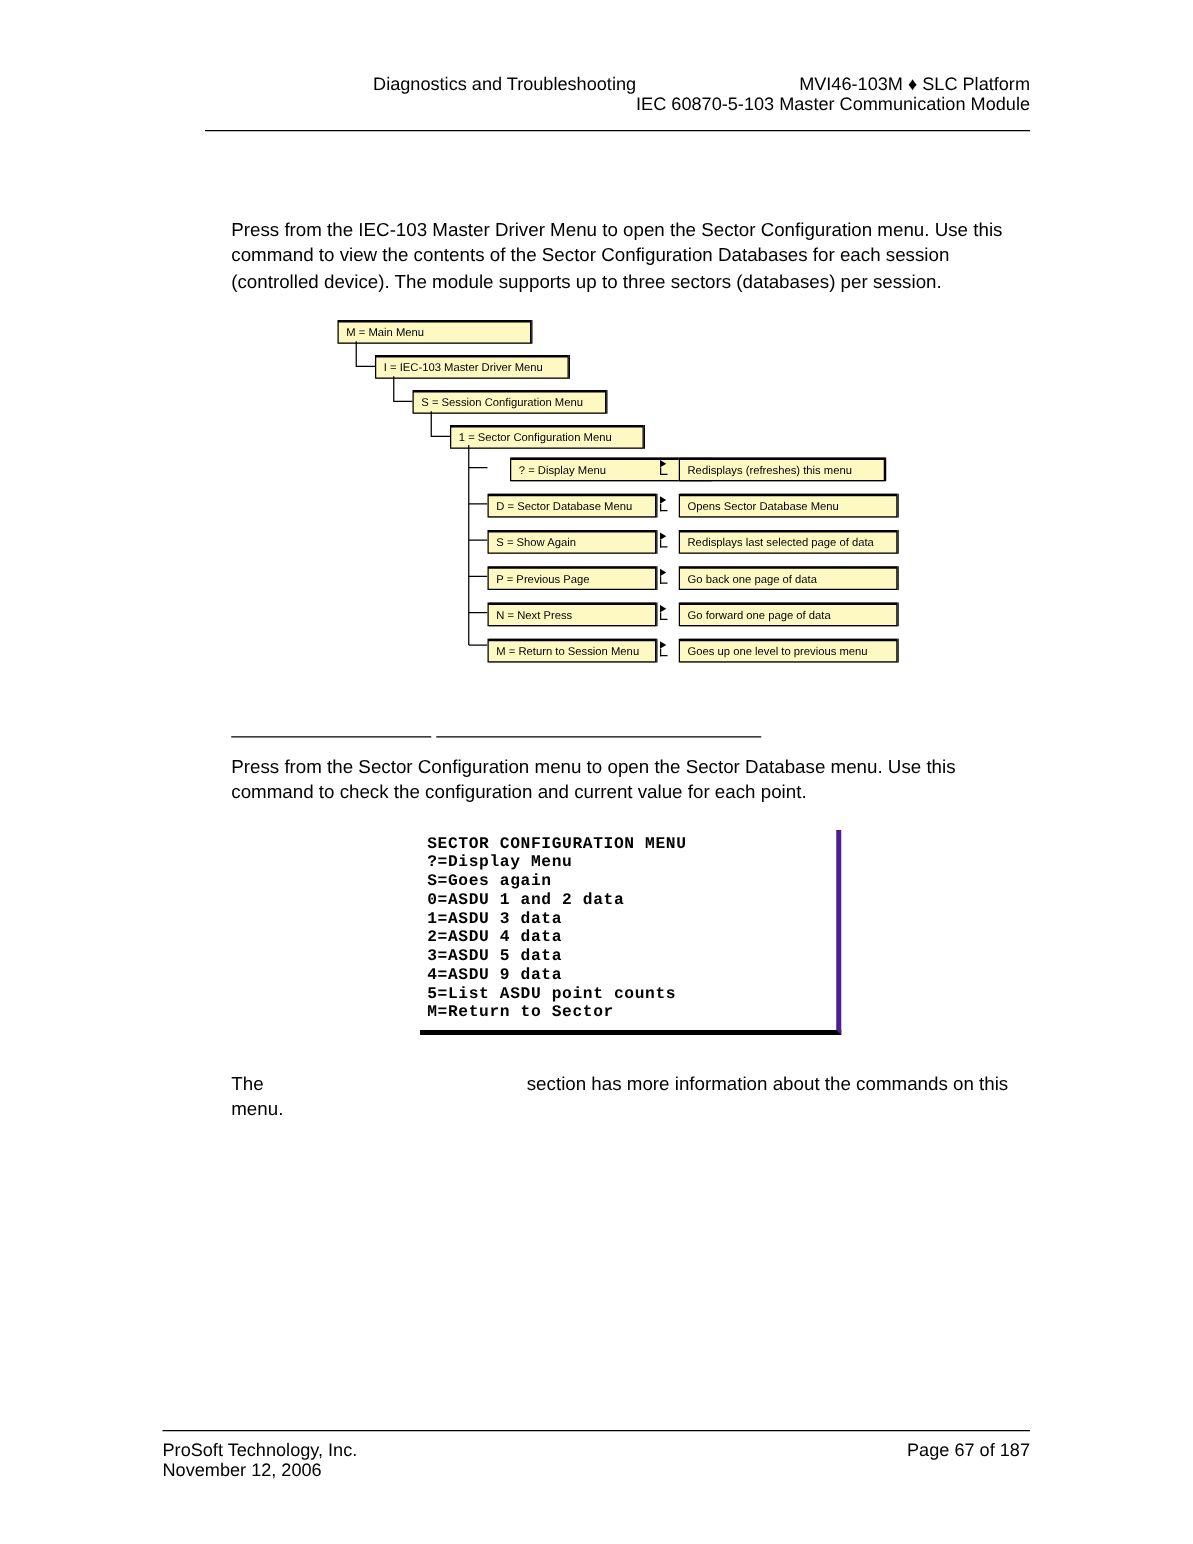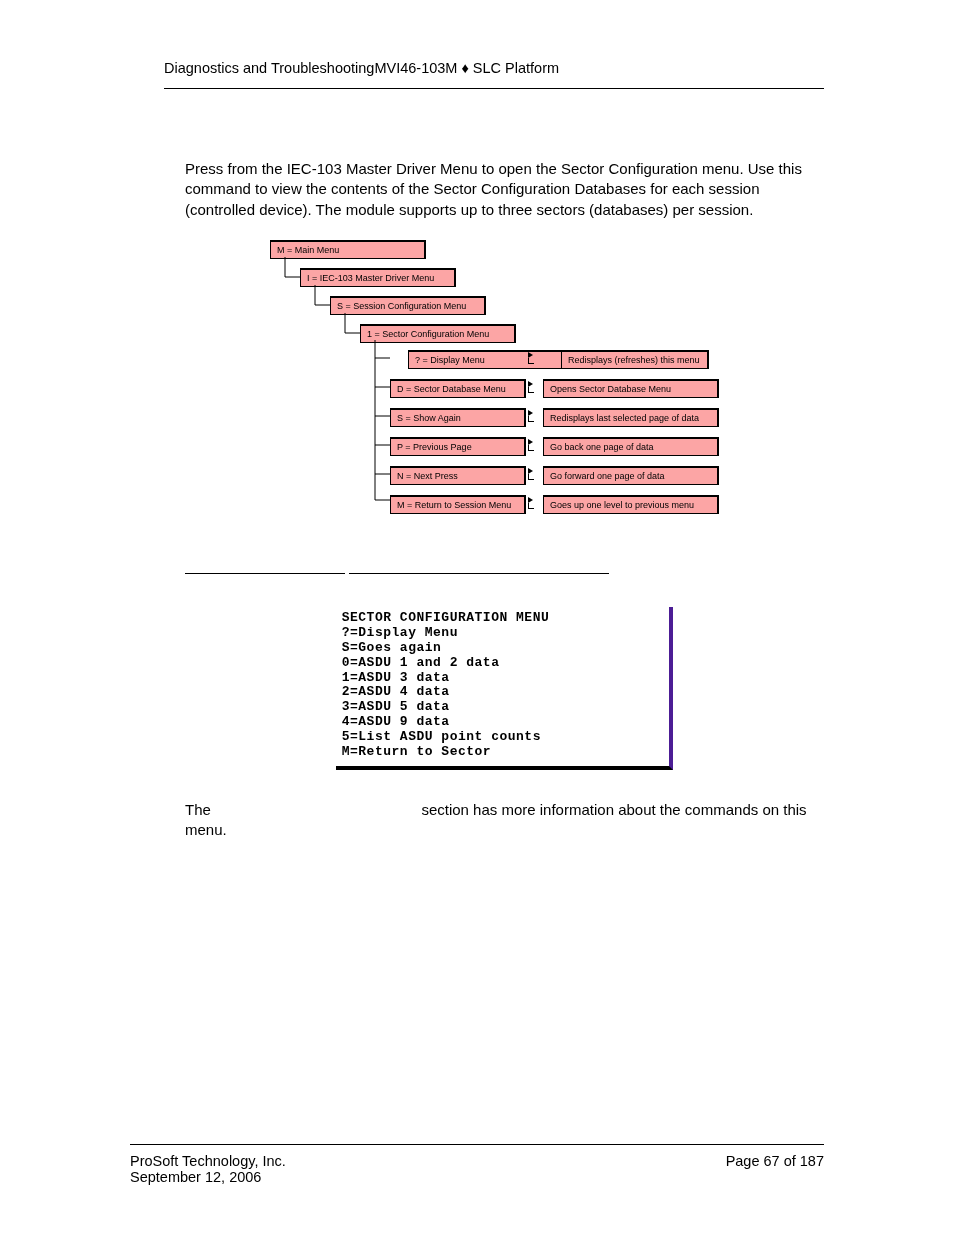--- a/index.html
+++ b/index.html
@@ -10,21 +10,21 @@
     background: #fff;
     width: 954px;
     height: 1235px;
     position: relative;
   }
   .page {
     padding: 60px 130px 40px 130px;
   }
   .header {
     display: flex;
-    justify-content: flex-start;
+    justify-content: flex-end;
     font-size: 14.5px;
     padding-bottom: 12px;
     border-bottom: 1px solid #000;
     margin-left: 34px;
   }
   .header-left { text-align: left; }
   .header-right { text-align: right; }
   .content { padding-top: 70px; padding-left: 55px; }
   .para { margin-bottom: 12px; line-height: 1.35; font-size: 15px; }
   .subhead {
@@ -37,21 +37,21 @@
   }
   .sub1 { width: 160px; }
   .sub2 { width: 260px; }
 
   
   .diagram { position: relative; margin: 20px 0 10px 85px; width: 520px; height: 280px; font-size: 9px; }
   .box {
     position: absolute;
     border: 1px solid #000;
     border-top: 2px solid #000;
-    background: #fca5a5;
+    background: #fef9c3;
     padding: 3px 6px;
     white-space: nowrap;
     box-shadow: 1px 0 0 #000;
   }
   .arrow-stub {
     position: absolute;
     width: 12px; height: 16px;
   }
   .arrow-stub::before {
     content: "";
@@ -100,20 +100,21 @@
   .gap2 { display: inline-block; width: 98px; }
 </style>
 </head>
 <body>
 
 <div class="page">
   <div class="header">
     <div class="header-left">Diagnostics and Troubleshooting</div>
     <div class="header-right">
       <div>MVI46-103M ♦ SLC Platform</div>
+      <div>IEC 60870-5-103 Master Communication Module</div>
     </div>
   </div>
 
   <div class="content">
     <div class="para">Press       from the IEC-103 Master Driver Menu to open the Sector Configuration menu. Use this command to view the contents of the Sector Configuration Databases for each session (controlled device). The module supports up to three sectors (databases) per session.</div>
 
     
     <div class="diagram">
 
       <div class="box" style="left:0;top:0;width:155px">M = Main Menu</div>
@@ -127,21 +128,21 @@
         <path d="M 75 73 V 93 H 90" stroke="#000" fill="none" stroke-width="1"></path>
       </svg>
 
       <svg style="position:absolute;left:100px;top:100px;width:30px;height:180px;pointer-events:none">
         <path d="M 5 0 V 160" stroke="#000" fill="none" stroke-width="1"></path>
         <path d="M 5 18 H 20 M 5 47 H 20 M 5 76 H 20 M 5 105 H 20 M 5 134 H 20 M 5 160 H 20" stroke="#000" fill="none" stroke-width="1"></path>
       </svg>
 
       <div class="box" style="left:138px;top:110px;width:161px">? = Display Menu</div>
       <div class="arrow-stub" style="left:258px;top:110px"></div>
-      <div class="box" style="left:291px;top:110px;width:147px">Redisplays (refreshes) this menu</div>
+      <div class="box" style="left:273px;top:110px;width:165px">Redisplays (refreshes) this menu</div>
 
       <div class="box" style="left:120px;top:139px;width:135px">D = Sector Database Menu</div>
       <div class="arrow-stub" style="left:258px;top:139px"></div>
       <div class="box" style="left:273px;top:139px;width:175px">Opens Sector Database Menu</div>
 
       <div class="box" style="left:120px;top:168px;width:135px">S = Show Again</div>
       <div class="arrow-stub" style="left:258px;top:168px"></div>
       <div class="box" style="left:273px;top:168px;width:175px">Redisplays last selected page of data</div>
 
       <div class="box" style="left:120px;top:197px;width:135px">P = Previous Page</div>
@@ -153,20 +154,21 @@
       <div class="box" style="left:273px;top:226px;width:175px">Go forward one page of data</div>
 
       <div class="box" style="left:120px;top:255px;width:135px">M = Return to Session Menu</div>
       <div class="arrow-stub" style="left:258px;top:255px"></div>
       <div class="box" style="left:273px;top:255px;width:175px">Goes up one level to previous menu</div>
     </div>
 
     <div class="subhead sub1"></div>
 
     <div class="subhead sub2"></div>
+    <div class="para">Press       from the Sector Configuration menu to open the Sector Database menu. Use this command to check the configuration and current value for each point.</div>
 
     <div class="terminal-wrap">
       <div class="terminal">
         <div class="tline">SECTOR CONFIGURATION MENU</div>
         <div class="tline"> ?=Display Menu</div>
         <div class="tline"> S=Goes again</div>
         <div class="tline"> 0=ASDU 1 and 2 data</div>
         <div class="tline"> 1=ASDU 3 data</div>
         <div class="tline"> 2=ASDU 4 data</div>
         <div class="tline"> 3=ASDU 5 data</div>
@@ -178,16 +180,16 @@
 
     <div class="para">
       <span>The</span><span class="gap2"></span>&nbsp;&nbsp;&nbsp;&nbsp;&nbsp;&nbsp;&nbsp;&nbsp;&nbsp;&nbsp;&nbsp;&nbsp;&nbsp;&nbsp;&nbsp;&nbsp;&nbsp;&nbsp;&nbsp;&nbsp;&nbsp;&nbsp;&nbsp;&nbsp;&nbsp;&nbsp;&nbsp;<span>section has more information about the commands on this menu.</span>
     </div>
   </div>
 </div>
 
 <div class="footer">
   <div class="footer-left">
     <div>ProSoft Technology, Inc.</div>
-    <div>September 12, 2006</div>
+    <div>November 12, 2006</div>
   </div>
   <div class="footer-right">Page 67 of 187</div>
 </div>
 
 </body></html>

